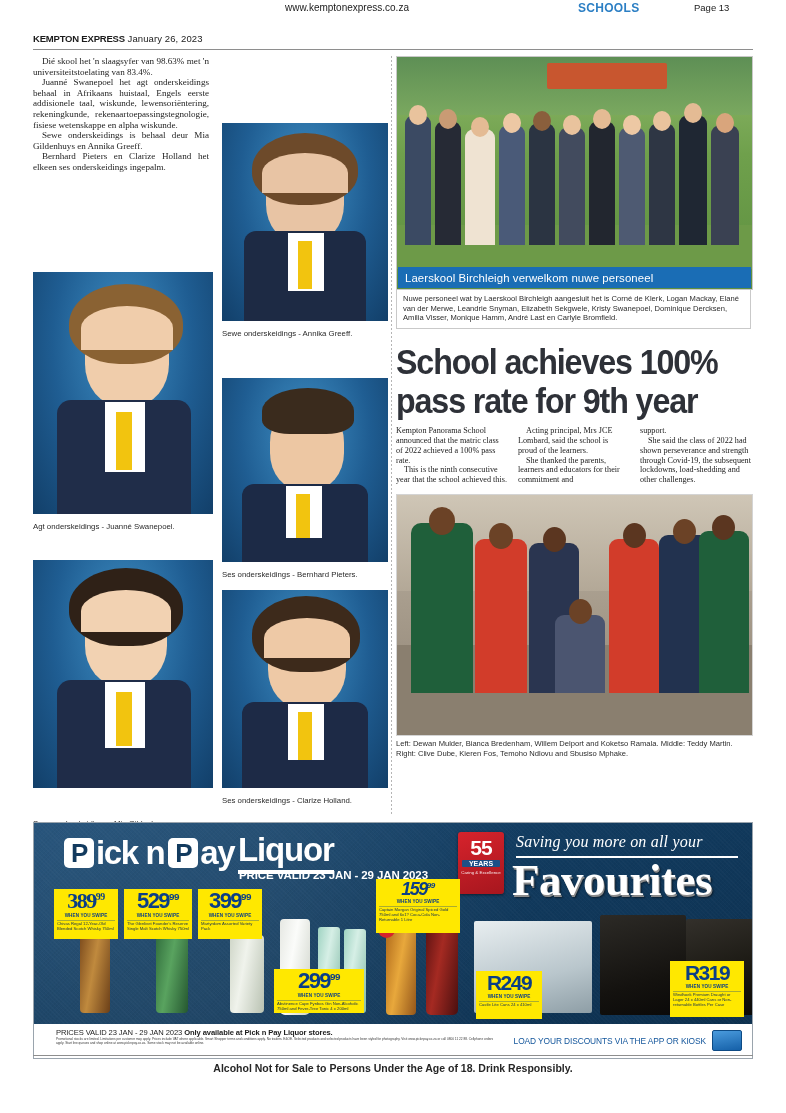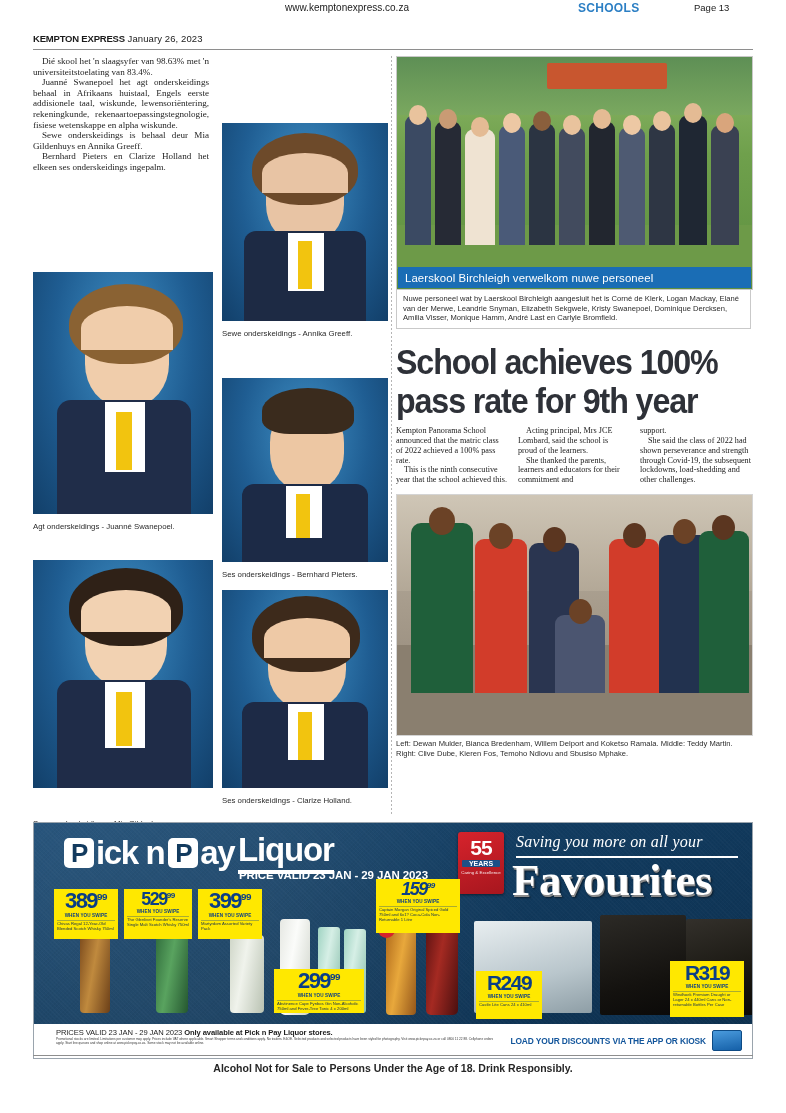--- a/index.html
+++ b/index.html
@@ -89,21 +89,21 @@
   .ptag .swipe{font-size:4.6px;font-weight:700;color:#0b3e86;margin-top:1px;letter-spacing:.1px;}
   .ptag .desc{font-size:4.2px;line-height:4.9px;color:#15304f;text-align:left;margin-top:2px;border-top:1px solid rgba(11,62,134,.35);padding-top:1px;}
 
   .bottle{position:absolute;border-radius:3px;}
 
   .adfoot{position:absolute;left:0;bottom:0;width:100%;height:34px;background:#fff;}
   .adfoot .l1{position:absolute;left:22px;top:4px;font-size:7.6px;font-weight:700;color:#1d1d1d;letter-spacing:-.1px;}
   .adfoot .l1 .reg{font-weight:400;}
   .adfoot .l2{position:absolute;left:22px;top:13px;width:440px;font-size:3.2px;line-height:4.2px;color:#3a3a3a;}
   .loadbar{position:absolute;right:10px;top:6px;display:flex;align-items:center;gap:6px;}
-  .loadbar .txt{font-size:8.4px;font-weight:700;color:#12559b;letter-spacing:-.1px;}
+  .loadbar .txt{font-size:8.4px;font-weight:400;color:#12559b;letter-spacing:-.1px;}
   .loadbar .kiosk{width:28px;height:19px;background:linear-gradient(170deg,#4a9bdd,#1560a8);border-radius:2px;border:1px solid #0d4a84;}
 
   .footerline{position:absolute;left:33px;top:1062px;width:720px;text-align:center;font-size:10.5px;font-weight:700;color:#262626;}
   .footrule{position:absolute;left:33px;top:1055px;width:720px;height:1px;background:#8e8e8e;}
 </style>
 </head>
 <body>
 
 <div class="page">
 
@@ -299,27 +299,27 @@
     <div class="bottle" style="left:310px;top:106px;width:22px;height:84px;background:linear-gradient(100deg,#9fd3c2,#d6efe6 40%,#86bda9);border-radius:3px;"></div>
     <div class="bottle" style="left:352px;top:106px;width:30px;height:86px;background:linear-gradient(100deg,#b06a1b,#e8a83c 45%,#94561a);border-radius:4px;"></div>
     <div class="bottle" style="left:392px;top:100px;width:32px;height:92px;background:linear-gradient(100deg,#5c1212,#a52a22 42%,#4a0f0f);border-radius:5px;"></div>
     <div class="bottle" style="left:440px;top:98px;width:118px;height:92px;background:linear-gradient(165deg,#e8eef0,#b9c6cc 60%,#8e9ea6);border-radius:2px;"></div>
     <div class="bottle" style="left:566px;top:92px;width:86px;height:100px;background:linear-gradient(165deg,#2c2a26,#14120f 65%,#0a0908);border-radius:2px;"></div>
     <div class="bottle" style="left:652px;top:96px;width:70px;height:96px;background:linear-gradient(165deg,#33302b,#17150f 65%,#0b0a08);border-radius:2px;"></div>
 
     <div style="position:absolute;left:344px;top:98px;width:17px;height:17px;border-radius:50%;background:#d6232c;color:#fff;font-size:4.6px;font-weight:700;display:flex;align-items:center;justify-content:center;">440ml</div>
 
     <div class="ptag" style="left:20px;top:66px;width:64px;height:50px;">
-      <div class="big" style="font-size:22px;"><span>389</span><span class="cents">99</span></div>
+      <div class="big" style="font-size:22px;font-family:Liberation Serif, serif;"><span>389</span><span class="cents">99</span></div>
       <div class="swipe">WHEN YOU SWIPE</div>
       <div class="desc">Chivas Regal 12-Year-Old Blended Scotch Whisky 750ml</div>
     </div>
 
     <div class="ptag" style="left:90px;top:66px;width:68px;height:50px;">
-      <div class="big" style="font-size:18px;"><span>529</span><span class="cents">99</span></div>
+      <div class="big" style="font-size:22px;"><span>529</span><span class="cents">99</span></div>
       <div class="swipe">WHEN YOU SWIPE</div>
       <div class="desc">The Glenlivet Founder's Reserve Single Malt Scotch Whisky 750ml</div>
     </div>
 
     <div class="ptag" style="left:164px;top:66px;width:64px;height:50px;">
       <div class="big" style="font-size:22px;"><span>399</span><span class="cents">99</span></div>
       <div class="swipe">WHEN YOU SWIPE</div>
       <div class="desc">Martyrdom Assorted Variety Pack</div>
     </div>
 

